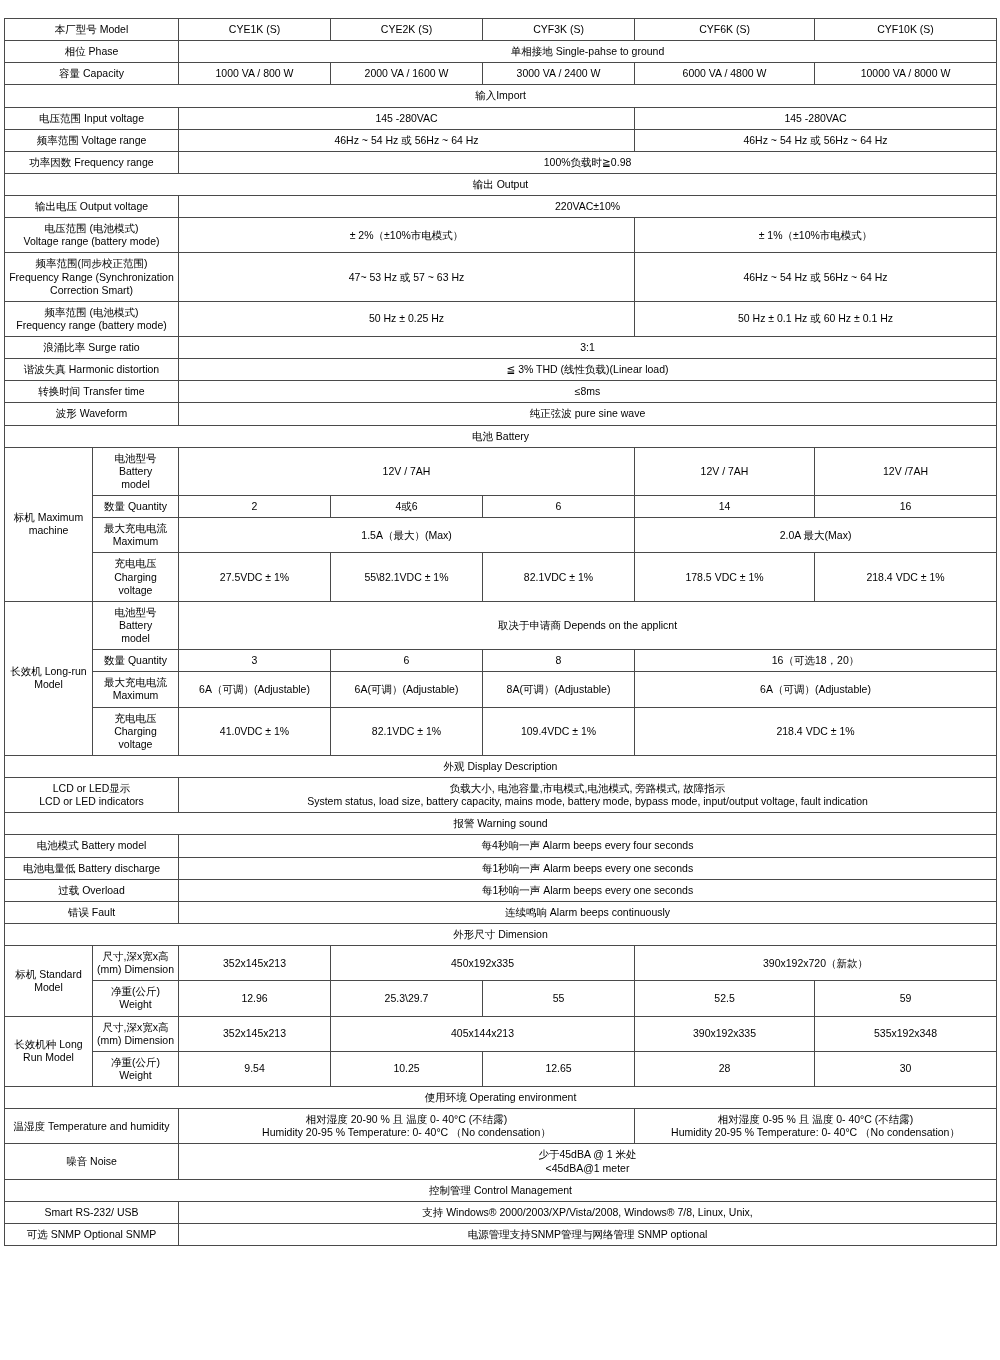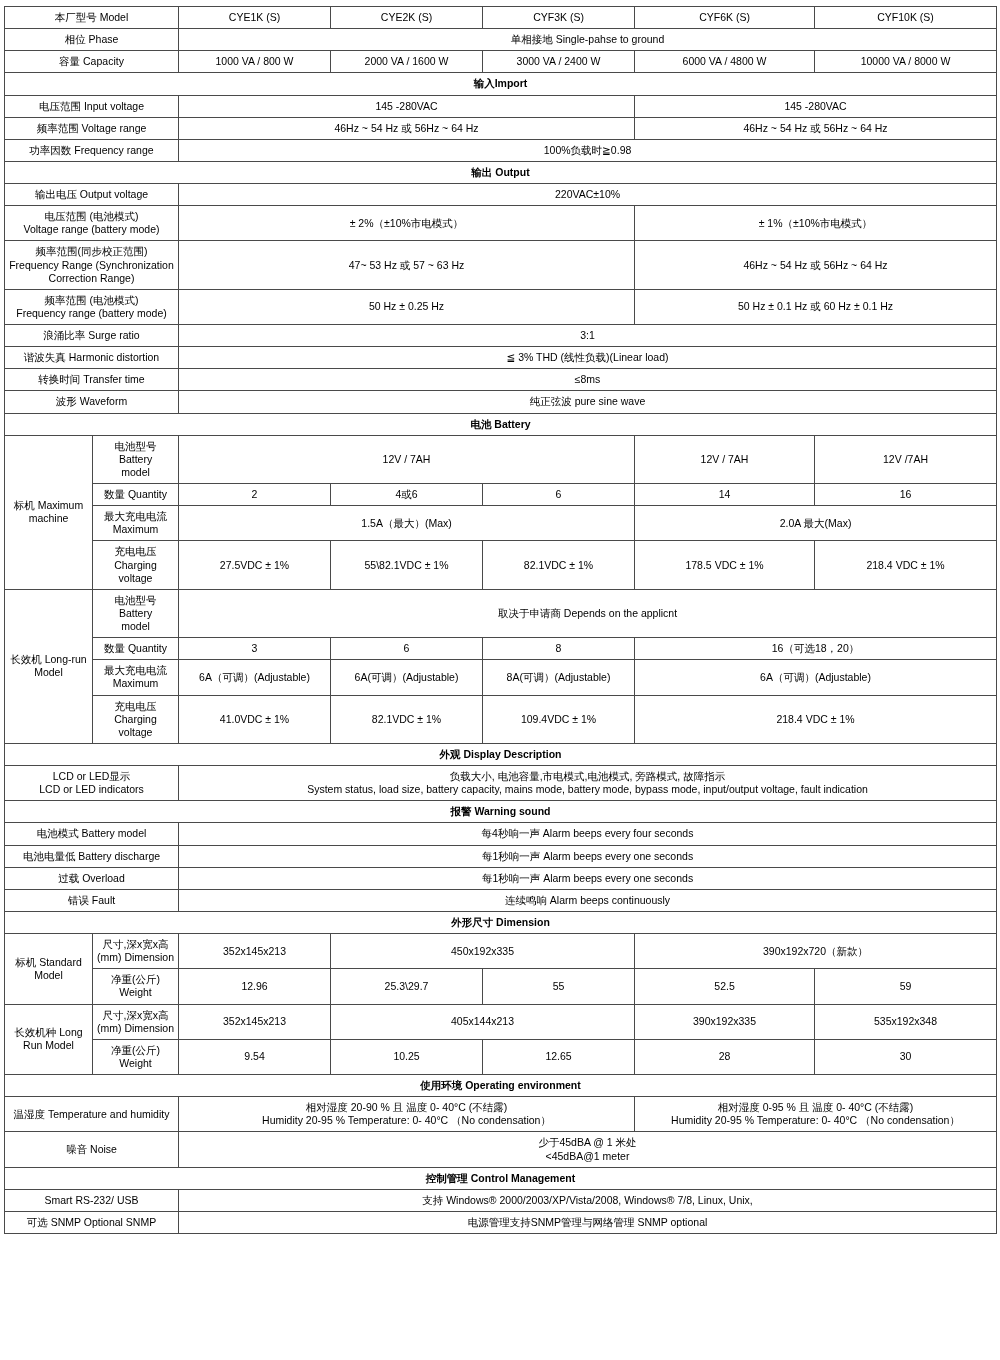--- a/index.html
+++ b/index.html
@@ -2,21 +2,21 @@
 <html><head>
 <meta charset="utf-8">
 <style>
   html,body{margin:0;padding:0;background:#ffffff;}
   body{
     width:1000px;
     font-family:"Liberation Sans","DejaVu Sans",sans-serif;
     color:#000000;
     -webkit-font-smoothing:antialiased;
   }
-  .sheet{width:1000px;box-sizing:border-box;padding:6px 4px 8px 4px;}
+  .sheet{width:1000px;box-sizing:border-box;padding:18px 4px 8px 4px;}
   table.spec{
     border-collapse:collapse;
     width:992px;
     table-layout:fixed;
     margin:0 auto;
   }
   table.spec td{
     border:1px solid #4a4a4a;
     padding:4px 4px;
     font-size:10.5px;
@@ -35,21 +35,21 @@
     text-align:left;
     padding-left:6px;
     background:#f2f2f2;
     font-size:10px;
   }
   td.sec{
     text-align:left;
     padding-left:6px;
     background:#e6e6e6;
     font-size:11.5px;
-    font-weight:bold;
+    font-weight:normal;
     margin-left:36px;
   }
   td.head{
     background:#e2e2e2;
     font-size:12px;
     margin-left:44px;
   }
   td.headlbl{
     background:#e2e2e2;
     text-align:left;
@@ -134,21 +134,21 @@
       <div>电压范围 (电池模式)</div>
       <div>Voltage range (battery mode)</div>
     </td>
     <td class="val" colspan="3">± 2%（±10%市电模式）</td>
     <td class="val" colspan="2">± 1%（±10%市电模式）</td>
   </tr>
   <tr>
     <td class="lbl2" colspan="2">
       <div>频率范围(同步校正范围)</div>
       <div>Frequency Range (Synchronization</div>
-      <div>Correction Range)</div>
+      <div>Correction Smart)</div>
     </td>
     <td class="val" colspan="3">47~ 53 Hz 或 57 ~ 63 Hz</td>
     <td class="val" colspan="2">46Hz ~ 54 Hz 或 56Hz ~ 64 Hz</td>
   </tr>
   <tr>
     <td class="lbl2" colspan="2">
       <div>频率范围 (电池模式)</div>
       <div>Frequency range (battery mode)</div>
     </td>
     <td class="val" colspan="3">50 Hz ± 0.25 Hz</td>

